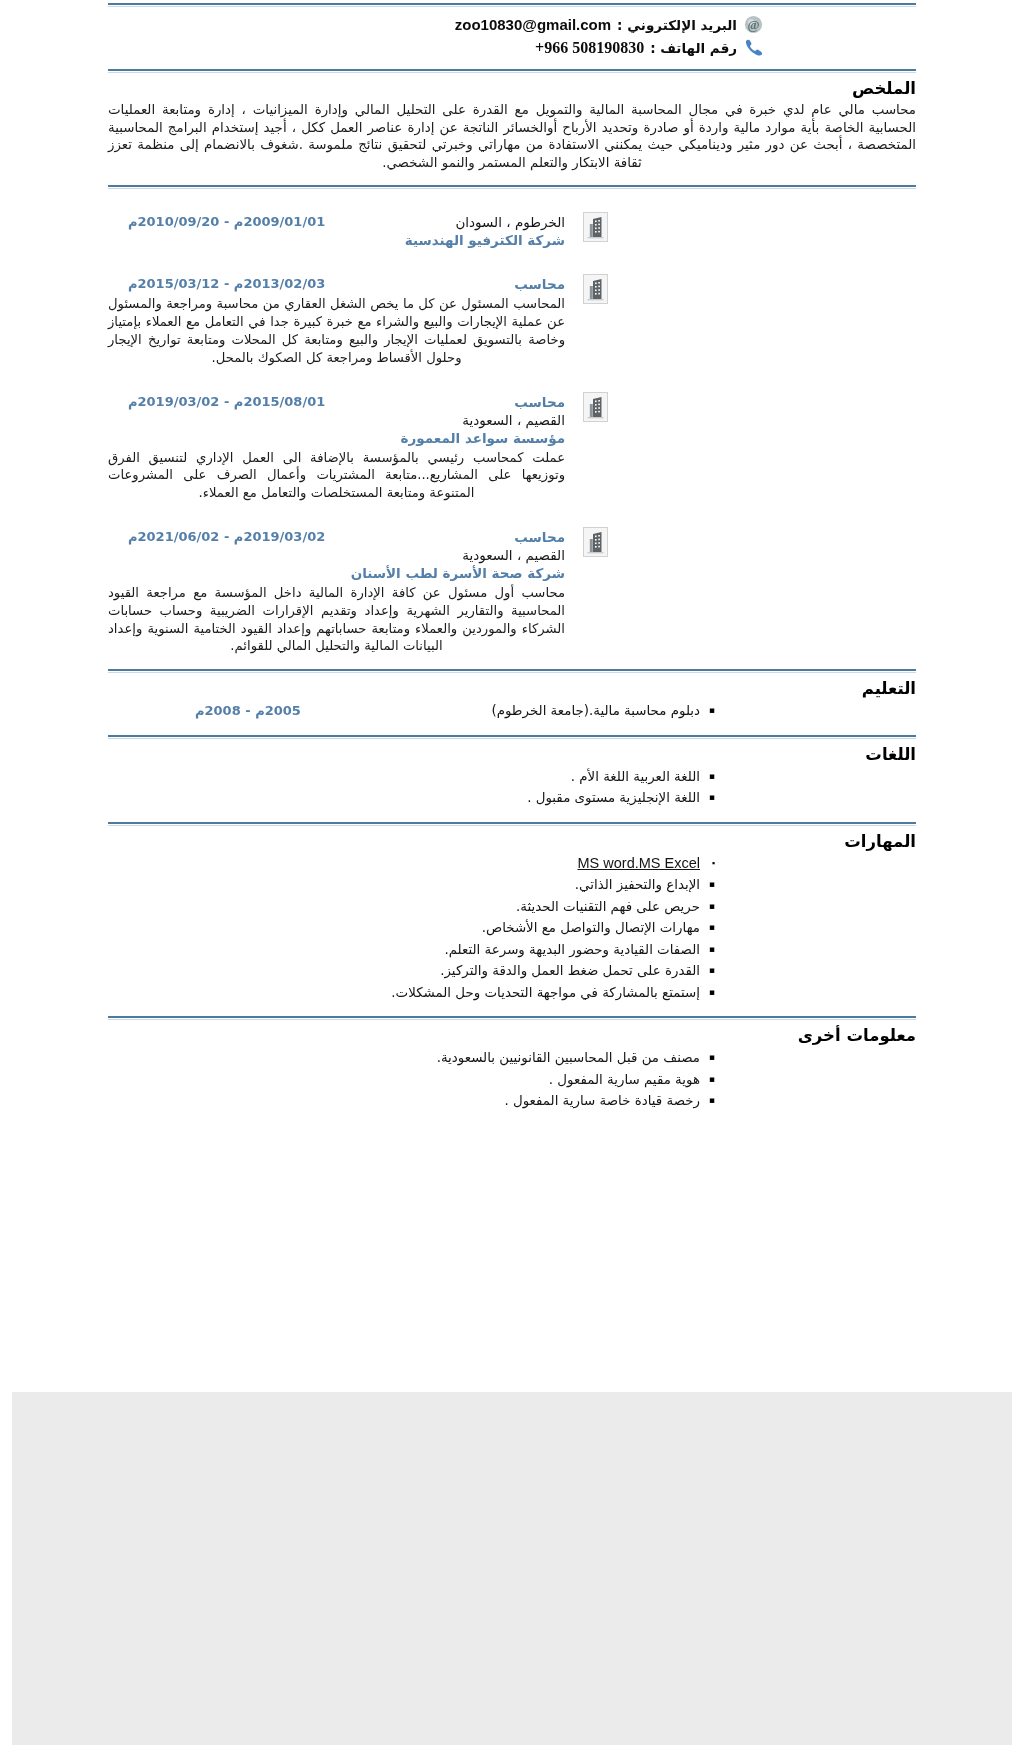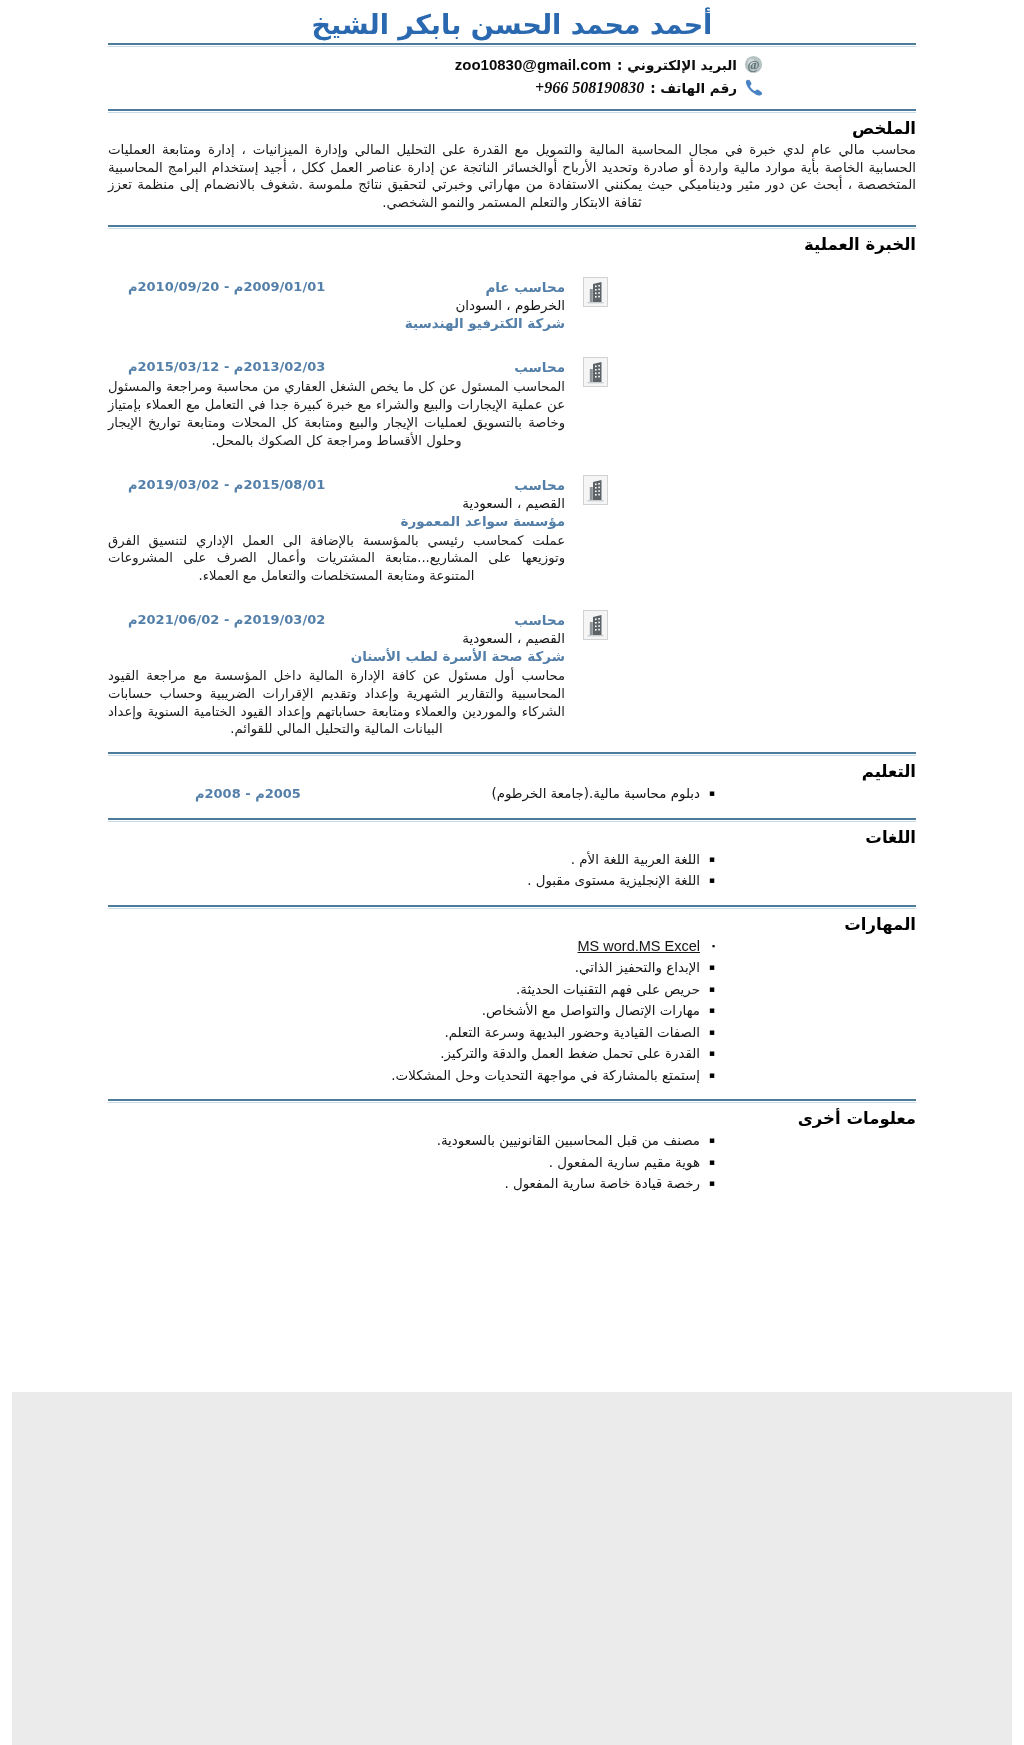--- a/index.html
+++ b/index.html
@@ -16,21 +16,21 @@
   h1.cv-name { margin:0; padding-top:9px; text-align:center; font-size:27px; font-weight:bold; color:#2a69b0; letter-spacing:0; }
 
   .rule { height:1px; border:0; border-top:2px solid #4d7b9d; border-bottom:1px solid #c9dbe6; background:#fff; margin:3px 0 0 0; }
 
   
   .contact { padding:6px 152px 7px 0; }
   .c-row { display:flex; align-items:center; gap:6px; height:23px; }
   .c-icon { width:21px; height:21px; flex:0 0 auto; }
   .c-text { font-size:13.5px; font-weight:bold; color:#0d0d0d; white-space:nowrap; }
   .latin-serif { font-family:Liberation Sans, sans-serif; font-size:15px; }
-  .phone-num { font-family:"Liberation Serif","DejaVu Serif",serif; font-size:16px; font-style:italic; font-weight:bold; }
+  .phone-num { font-family:"Liberation Serif","DejaVu Serif",serif; font-size:16px; font-weight:bold; }
 
   h2.sec { font-size:16.5px; font-weight:bold; margin:6px 0 3px; color:#000;text-align:right; }
 
   .summary-text { margin:2px 0 14px; font-size:13.4px; line-height:17.6px; color:#1b1b1b; text-align:justify; text-align-last:center; }
 
   
   .exp-section { margin-bottom:14px; }
   .job { position:relative; margin:26px 308px 0 0; padding-right:43px; }
   .job.first { margin-top:24px; }
   .job-icon { position:absolute; right:0; top:-1px; width:25px; height:30px; }
@@ -45,21 +45,20 @@
   ul.blist li { position:relative; padding:0 16px 0 0; text-align:right; font-size:13.4px; line-height:19.5px; color:#141414; margin:2px 0; }
   ul.blist li::before { content:"▪"; position:absolute; right:1px; top:0; font-size:9px; line-height:19.5px; color:#000; }
   ul.blist li.latin-item { font-family:"Liberation Sans","DejaVu Sans",sans-serif; font-size:14.5px;text-decoration:underline; }
   .edu-date { position:absolute; left:87px; top:0; color:#537fa9; font-weight:bold; font-size:13px; white-space:nowrap; }
 </style>
 </head>
 <body>
 
 <div class="page">
 
-  <h1 class="cv-name">أحمد محمد الحسن بابكر الشيخ</h1>
 
   <div class="content">
     <hr class="rule">
 
     <div class="contact">
       <div class="c-row">
         <span class="c-icon">
           <svg width="21" height="21" viewBox="0 0 21 21">
             <circle cx="10.5" cy="10.5" r="8.6" fill="#b7c2c4"></circle>
             <circle cx="8.2" cy="8.2" r="3.2" fill="#d4dcdd"></circle>
@@ -83,42 +82,40 @@
     <hr class="rule">
 
     <section>
       <h2 class="sec">الملخص</h2>
       <p class="summary-text">محاسب مالي عام لدي خبرة في مجال المحاسبة المالية والتمويل مع القدرة على التحليل المالي وإدارة الميزانيات ، إدارة ومتابعة العمليات الحسابية الخاصة بأية موارد مالية واردة أو صادرة وتحديد الأرباح أوالخسائر الناتجة عن إدارة عناصر العمل ككل ، أجيد إستخدام البرامج المحاسبية المتخصصة ، أبحث عن دور مثير وديناميكي حيث يمكنني الاستفادة من مهاراتي وخبرتي لتحقيق نتائج ملموسة .شغوف بالانضمام إلى منظمة تعزز ثقافة الابتكار والتعلم المستمر والنمو الشخصي.</p>
     </section>
 
     <hr class="rule">
 
     <section class="exp-section">
-      <h2 class="sec">الخبرة العملية</h2>
 
       <div class="job first">
         <span class="job-icon">
           <svg width="25" height="30" viewBox="0 0 25 30">
             <rect x="0.5" y="0.5" width="24" height="29" fill="#f5f5f5" stroke="#d2d2d2"></rect>
             <path d="M10 7 L18.5 5 L18.5 25 L10 25 Z" fill="#5c6266"></path>
             <rect x="6.8" y="12" width="3" height="13" fill="#8d9499"></rect>
             <rect x="12" y="8.5" width="1.6" height="1.6" fill="#fff"></rect>
               <rect x="15.3" y="8" width="1.6" height="1.6" fill="#fff"></rect>
             <rect x="12" y="12" width="1.6" height="1.6" fill="#fff"></rect>
               <rect x="15.3" y="11.6" width="1.6" height="1.6" fill="#fff"></rect>
             <rect x="12" y="15.5" width="1.6" height="1.6" fill="#fff"></rect>
               <rect x="15.3" y="15.2" width="1.6" height="1.6" fill="#fff"></rect>
             <rect x="12" y="19" width="1.6" height="1.6" fill="#fff"></rect>
               <rect x="15.3" y="18.8" width="1.6" height="1.6" fill="#fff"></rect>
             <rect x="4.5" y="25" width="16" height="1.4" fill="#c9cdd0"></rect>
           </svg>
         </span>
         <div class="job-date">2009/01/01م - 2010/09/20م</div>
         <div class="job-main">
-          <div class="job-role">محاسب عام</div>
           <div class="job-loc">الخرطوم ، السودان</div>
           <div class="job-co">شركة الكترفيو الهندسية</div>
         </div>
       </div>
 
       <div class="job">
         <span class="job-icon">
           <svg width="25" height="30" viewBox="0 0 25 30">
             <rect x="0.5" y="0.5" width="24" height="29" fill="#f5f5f5" stroke="#d2d2d2"></rect>
             <path d="M10 7 L18.5 5 L18.5 25 L10 25 Z" fill="#5c6266"></path>

